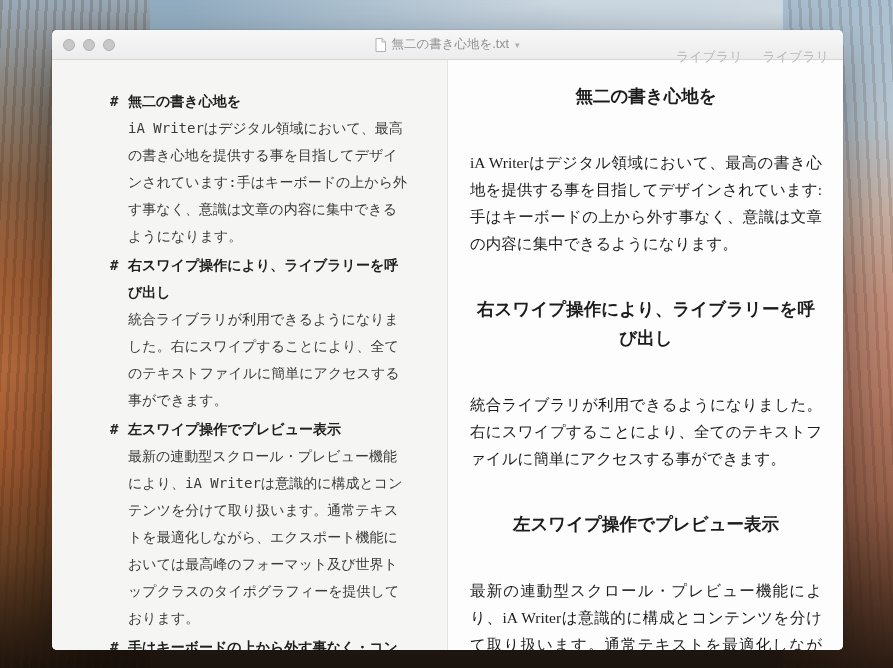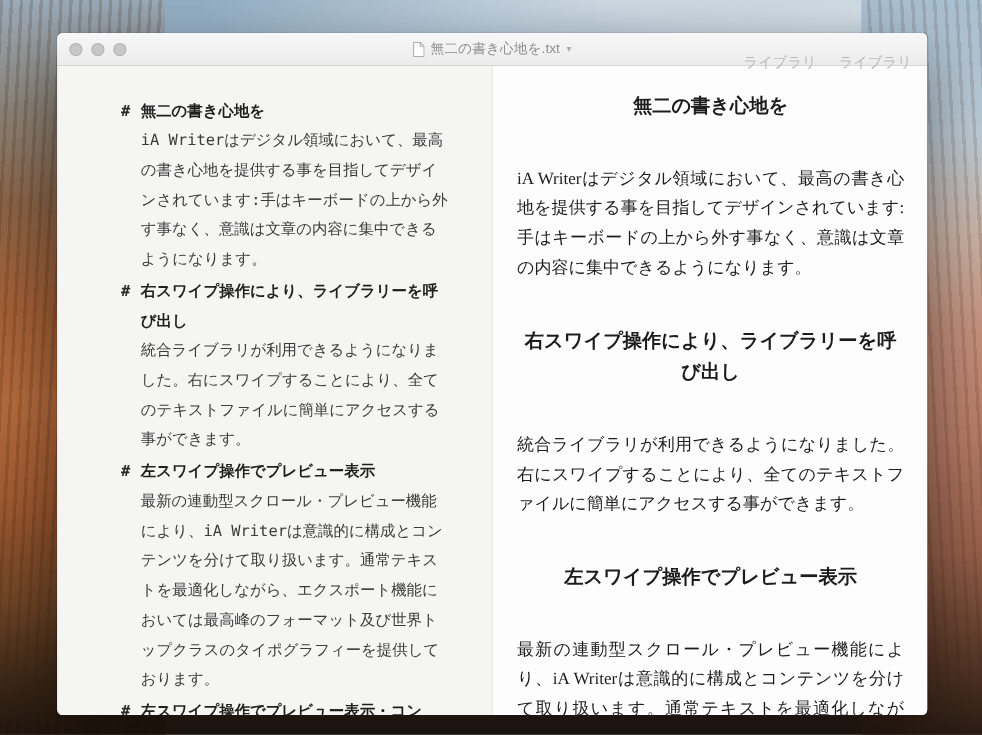--- a/index.html
+++ b/index.html
@@ -97,21 +97,21 @@
       <div class="block">
         <span class="marker">#</span>
         <div class="block-text">
           <div class="block-heading">左スワイプ操作でプレビュー表示</div>
           <div class="block-body">最新の連動型スクロール・プレビュー機能により、iA Writerは意識的に構成とコンテンツを分けて取り扱います。通常テキストを最適化しながら、エクスポート機能においては最高峰のフォーマット及び世界トップクラスのタイポグラフィーを提供しております。</div>
         </div>
       </div>
       <div class="block">
         <span class="marker">#</span>
         <div class="block-text">
-          <div class="block-heading">左スワイプ操作でプレビュー表示・コン</div>
+          <div class="block-heading">手はキーボードの上から外す事なく・コン</div>
         </div>
       </div>
     </div>
 
     <div class="preview">
       <section>
         <h2>無二の書き心地を</h2>
         <p>iA Writerはデジタル領域において、最高の書き心地を提供する事を目指してデザインされています:手はキーボードの上から外す事なく、意識は文章の内容に集中できるようになります。</p>
       </section>
       <section>

